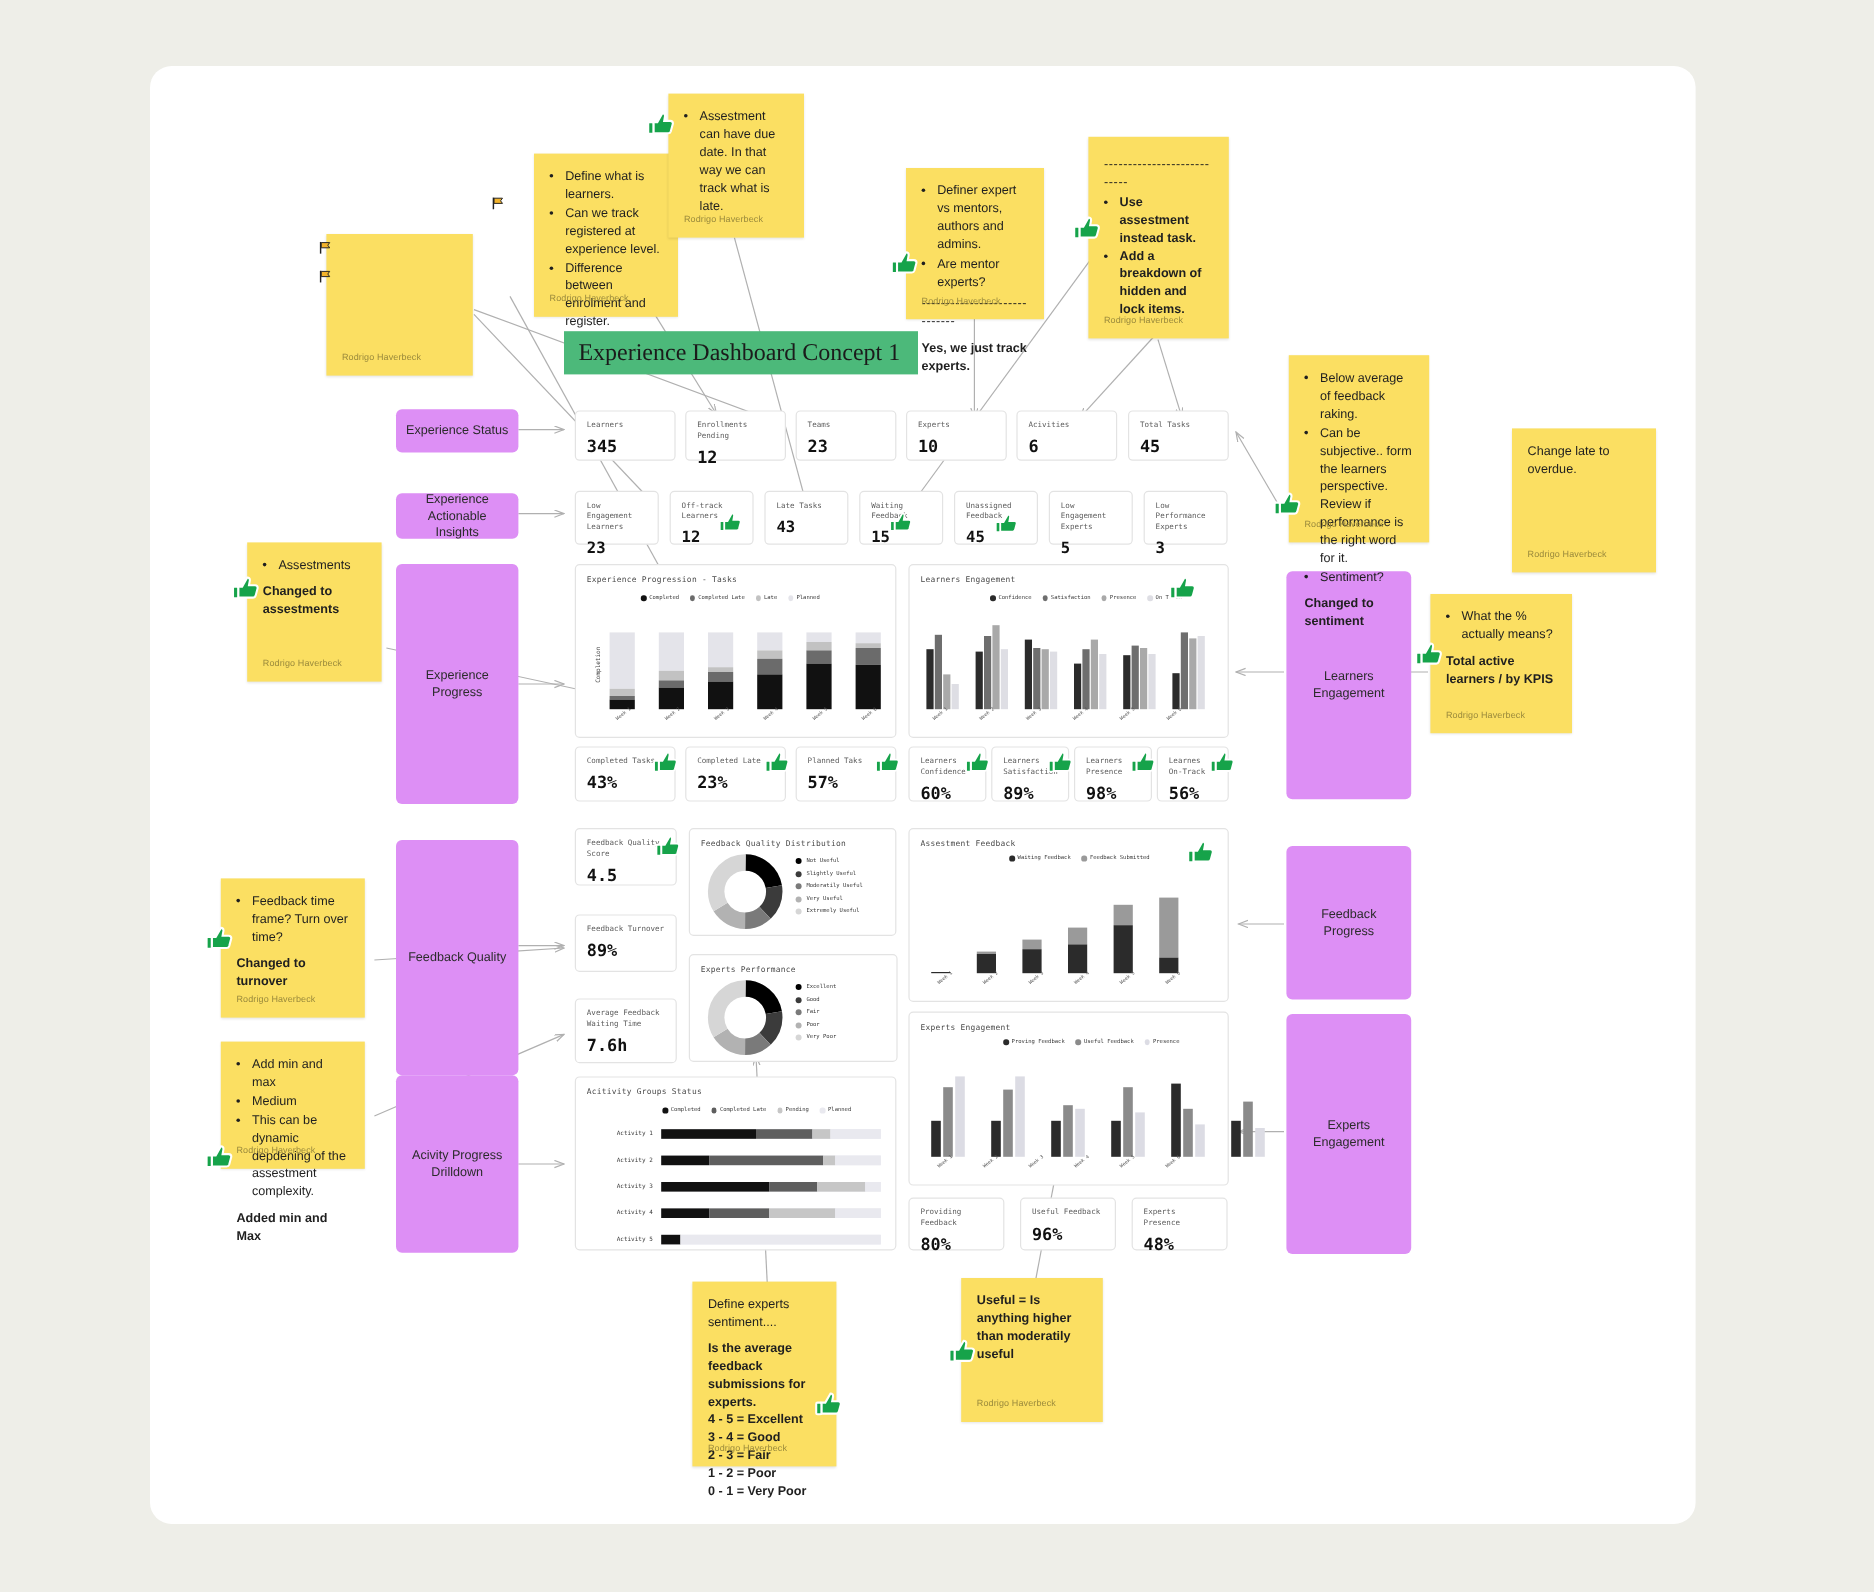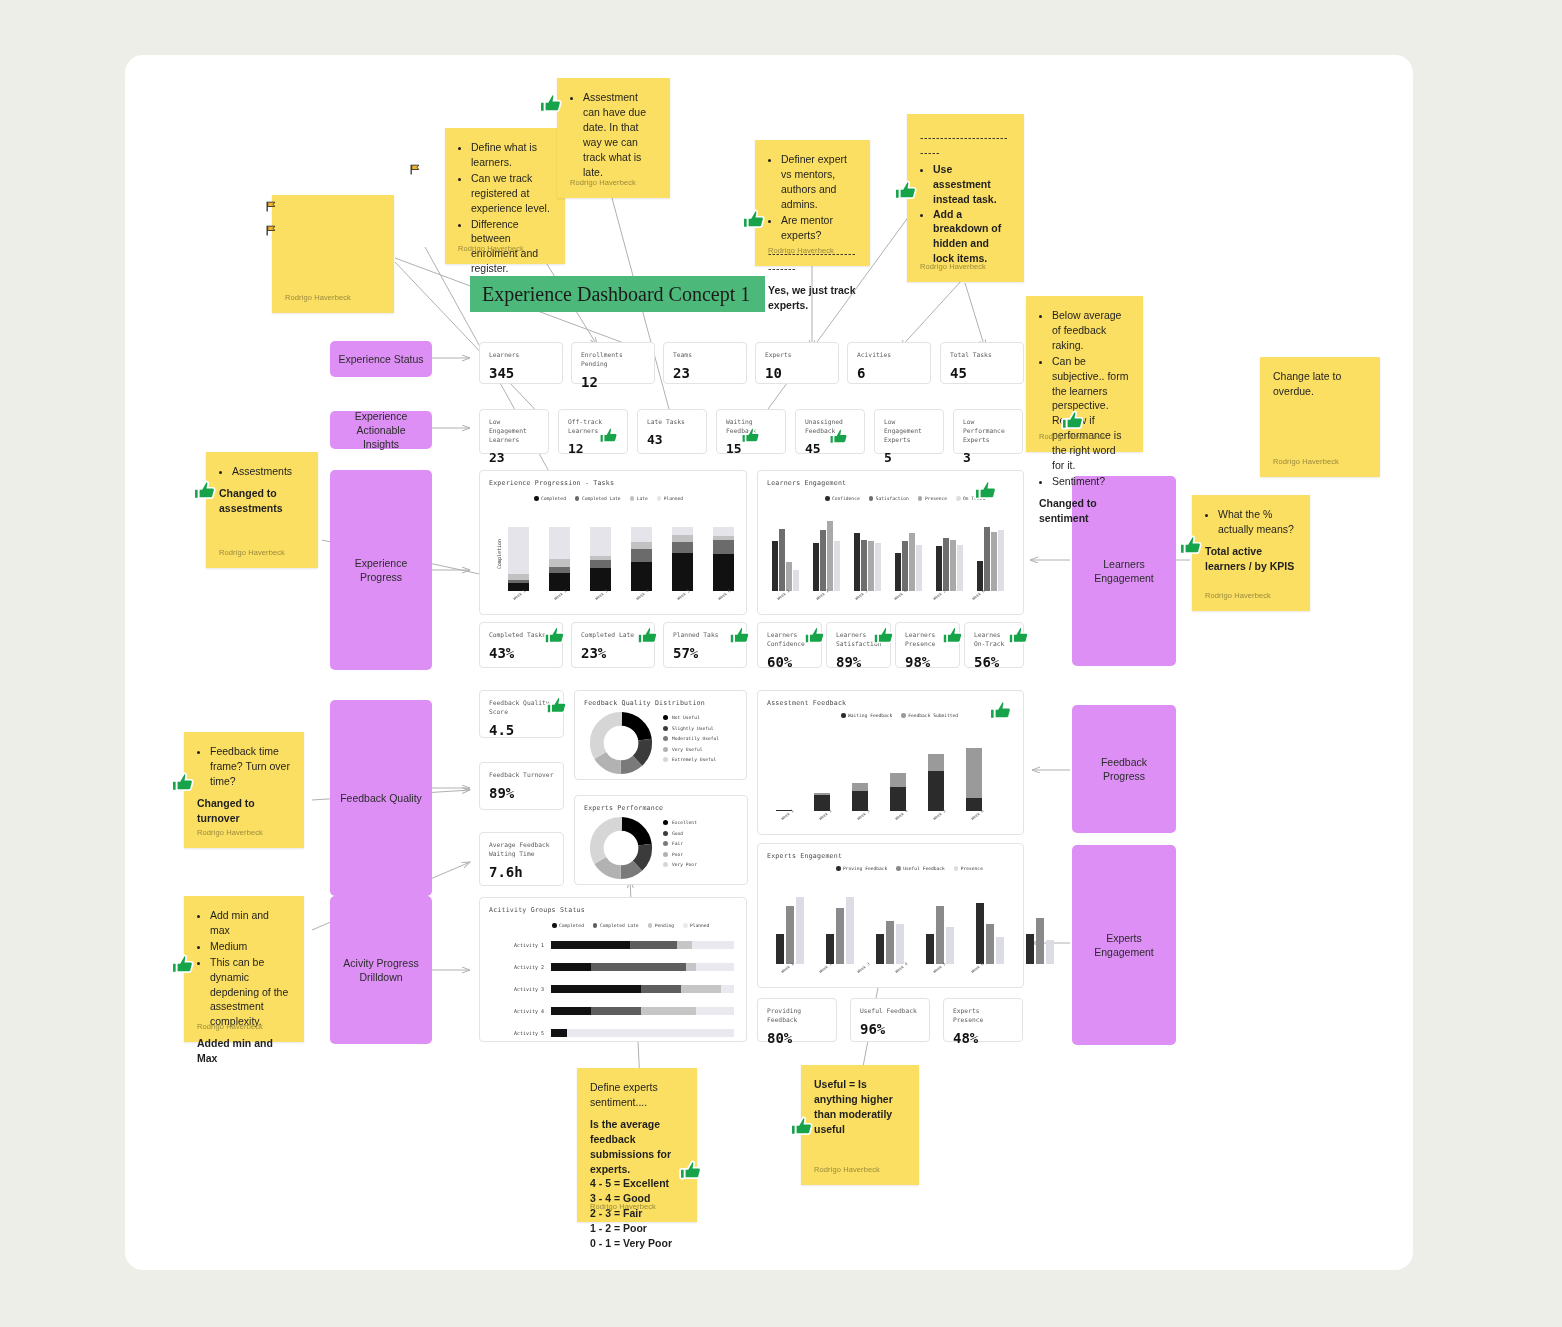--- a/index.html
+++ b/index.html
@@ -245,21 +245,21 @@
   </ul>
   <div class="author">Rodrigo Haverbeck</div>
 </div>
 <div class="thumb" style="left:893px;top:178px;">
   <svg viewBox="0 0 24 24" width="26" height="26">
       <path d="M6 10h3l4-7c1.3 0 2 .9 2 2l-.7 4H19c1.1 0 2 .9 2 2l-1.6 6c-.3.9-1 1.5-2 1.5H6z" fill="#16a34a" stroke="#fff" stroke-width="1.6"></path>
       <rect x="2" y="10" width="4" height="9" rx="1" fill="#16a34a" stroke="#fff" stroke-width="1.6"></rect>
     </svg>
 </div>
 
-<div class="note abs" style="left:1026px;top:296px;width:117px;height:156px;">
+<div class="note abs" style="left:1074px;top:296px;width:117px;height:156px;">
   <ul>
     <li>Below average of feedback raking.</li>
     <li>Can be subjective.. form the learners perspective. Review if performance is the right word for it.</li>
     <li>Sentiment?</li>
   </ul>
   <div class="bold">Changed to sentiment</div>
   <div class="author">Rodrigo Haverbeck</div>
 </div>
 <div class="thumb" style="left:1060px;top:408px;">
   <svg viewBox="0 0 24 24" width="26" height="26">
@@ -308,21 +308,21 @@
   <div class="bold">Changed to turnover</div>
   <div class="author">Rodrigo Haverbeck</div>
 </div>
 <div class="thumb" style="left:170px;top:770px;">
   <svg viewBox="0 0 24 24" width="26" height="26">
       <path d="M6 10h3l4-7c1.3 0 2 .9 2 2l-.7 4H19c1.1 0 2 .9 2 2l-1.6 6c-.3.9-1 1.5-2 1.5H6z" fill="#16a34a" stroke="#fff" stroke-width="1.6"></path>
       <rect x="2" y="10" width="4" height="9" rx="1" fill="#16a34a" stroke="#fff" stroke-width="1.6"></rect>
     </svg>
 </div>
 
-<div class="note abs" style="left:184px;top:868px;width:120px;height:146px;margin-top:28px;">
+<div class="note abs" style="left:184px;top:868px;width:120px;height:106px;">
   <ul>
     <li>Add min and max</li>
     <li>Medium</li>
     <li>This can be dynamic depdening of the assestment complexity.</li>
   </ul>
   <div class="bold">Added min and Max</div>
   <div class="author">Rodrigo Haverbeck</div>
 </div>
 <div class="thumb" style="left:170px;top:952px;">
   <svg viewBox="0 0 24 24" width="26" height="26">

